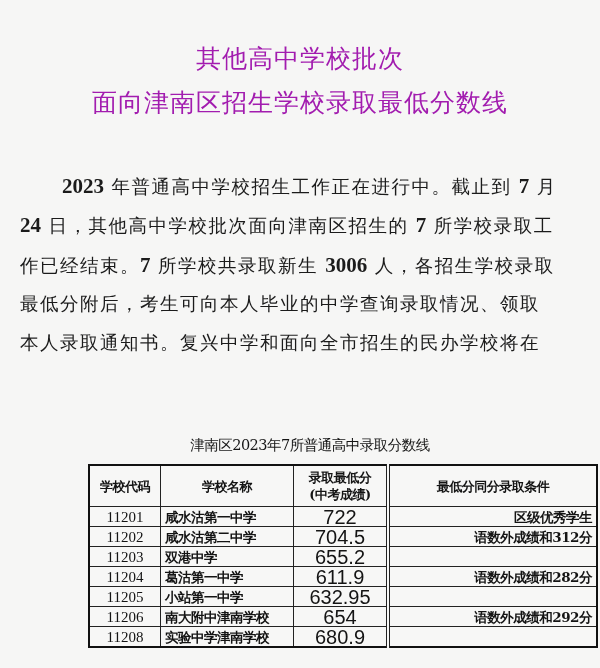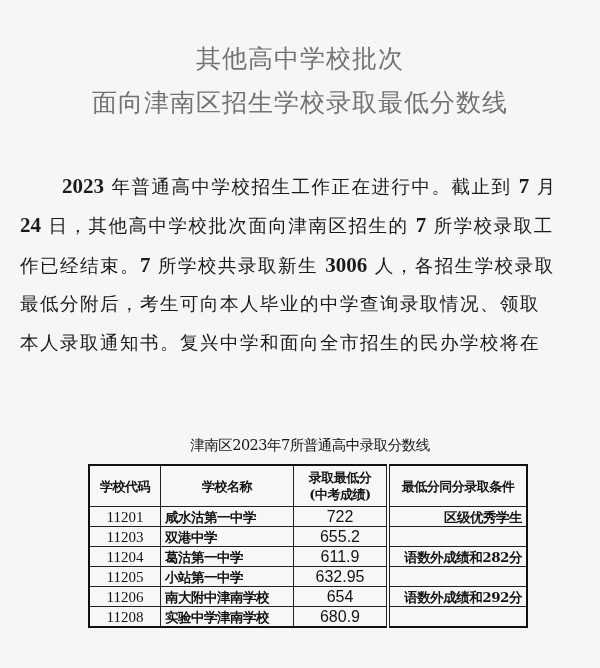--- a/index.html
+++ b/index.html
@@ -15,21 +15,21 @@
       font-family: "DejaVu Sans", sans-serif;
       color: #161616;
     }
     .title {
       position: absolute;
       left: 0;
       width: 600px;
       text-align: center;
       font-size: 25px;
       letter-spacing: 1px;
-      color: #737373;
+      color: #a21caf;
       font-family: "DejaVu Sans", sans-serif;
     }
     .title.l1 { top: 42px; }
     .title.l2 { top: 86px; }
 
     .para {
       position: absolute;
       left: 20px;
       top: 167px;
       width: 565px;
@@ -63,21 +63,21 @@
       font-weight: normal;
       font-size: 14.5px;
       color: #151515;
       letter-spacing: -0.5px;
     }
 
     table.scores {
       position: absolute;
       left: 88px;
       top: 464px;
-      width: 440px;
+      width: 510px;
       border-collapse: collapse;
       border: 2px solid #111;
       font-family: "DejaVu Serif", serif;
       font-size: 13.5px;
       color: #141414;
       background: #f7f7f6;
     }
     table.scores th, table.scores td {
       border: 1.5px solid #222;
       padding: 0 4px;
@@ -87,21 +87,21 @@
     }
     table.scores th {
       font-weight: bold;
       font-size: 13px;
       height: 40px;
       line-height: 17px;
       letter-spacing: -0.5px;
     }
     table.scores td.code { text-align: center; width: 62px; font-family: "Liberation Serif", serif; font-size: 15px; }
     table.scores td.name { text-align: left; width: 124px; font-weight: bold; letter-spacing: -0.5px; }
-    table.scores td.score { text-align: center; width: 84px; font-family: "Liberation Sans", sans-serif; font-size: 16px; border-right: 4px double #222; }
+    table.scores td.score { text-align: center; width: 84px; font-family: "Liberation Sans", sans-serif; font-size: 20px; border-right: 4px double #222; }
     table.scores th.score-h { border-right: 4px double #222; }
     table.scores td.cond { text-align: right; font-weight: bold; letter-spacing: -0.5px; }
   </style>
 </head>
 <body>
 
 <div class="title l1">其他高中学校批次</div>
 <div class="title l2">面向津南区招生学校录取最低分数线</div>
 
 <div class="para" id="para">
@@ -127,20 +127,26 @@
     </tr>
   </thead>
   <tbody id="tbody">
       <tr>
         <td class="code">11201</td>
         <td class="name">咸水沽第一中学</td>
         <td class="score">722</td>
         <td class="cond">区级优秀学生</td>
       </tr>
       <tr>
+        <td class="code">11202</td>
+        <td class="name">咸水沽第二中学</td>
+        <td class="score">704.5</td>
+        <td class="cond">语数外成绩和312分</td>
+      </tr>
+      <tr>
         <td class="code">11203</td>
         <td class="name">双港中学</td>
         <td class="score">655.2</td>
         <td class="cond"></td>
       </tr>
       <tr>
         <td class="code">11204</td>
         <td class="name">葛沽第一中学</td>
         <td class="score">611.9</td>
         <td class="cond">语数外成绩和282分</td>

